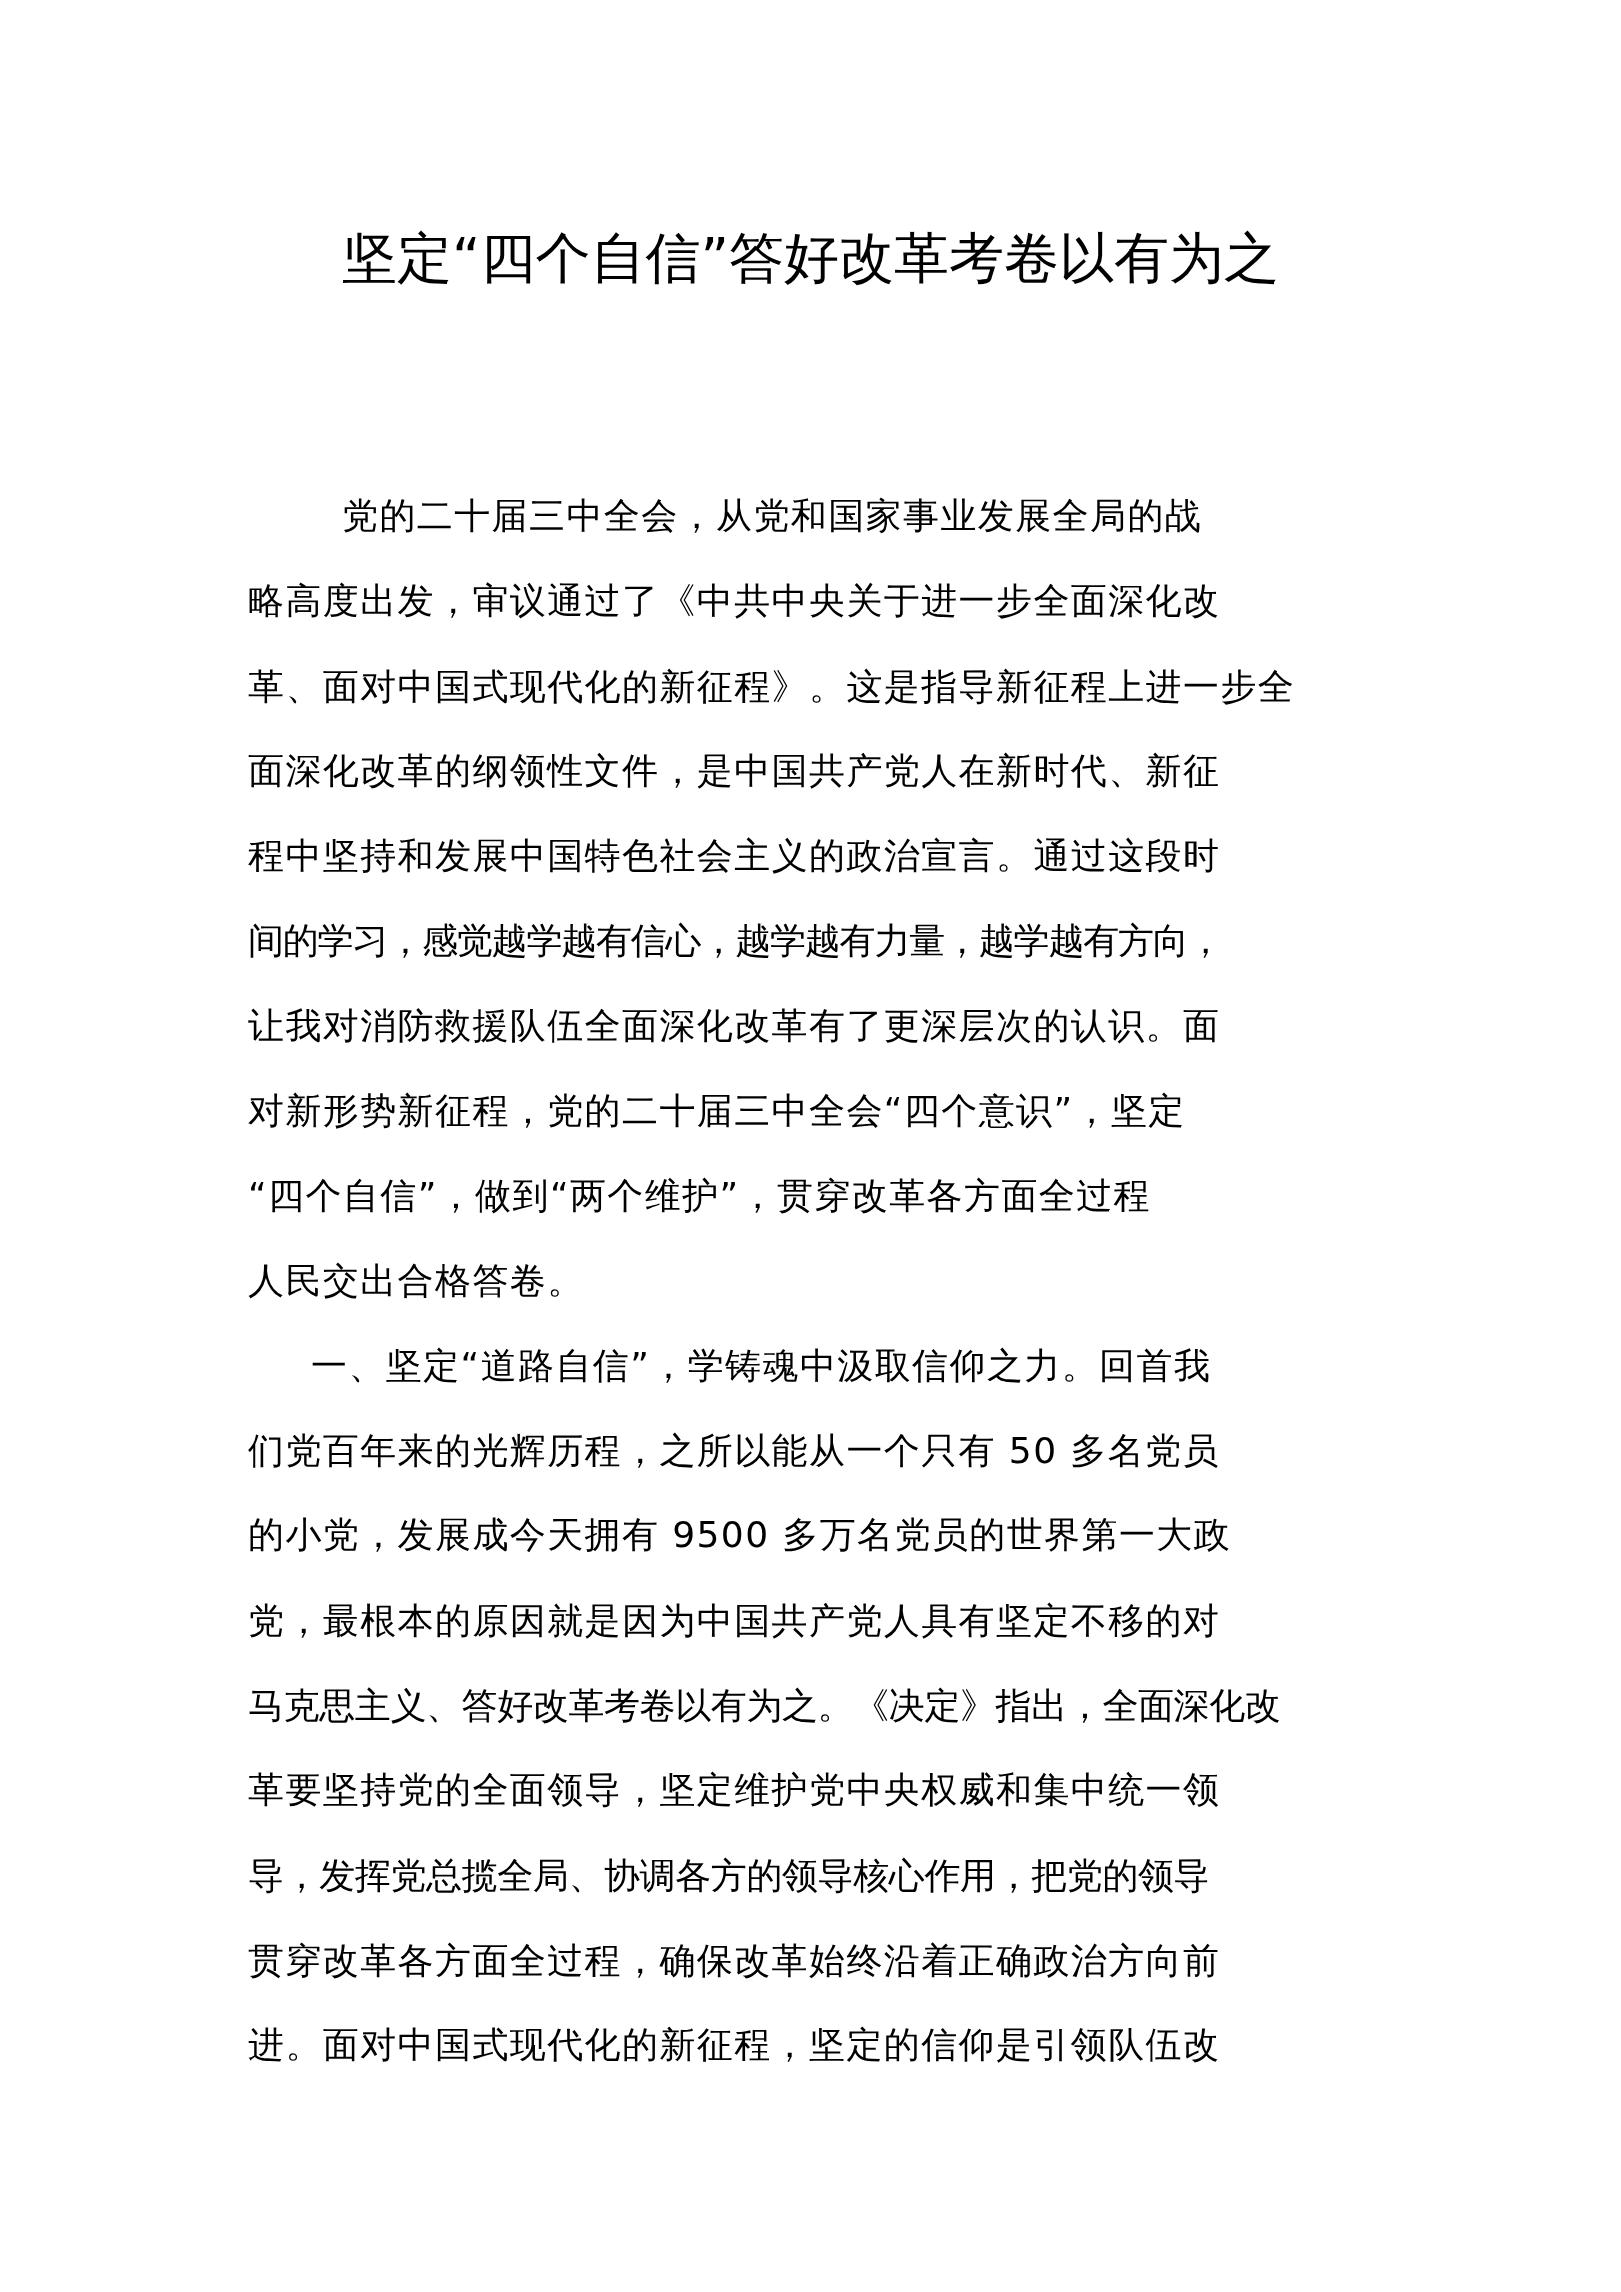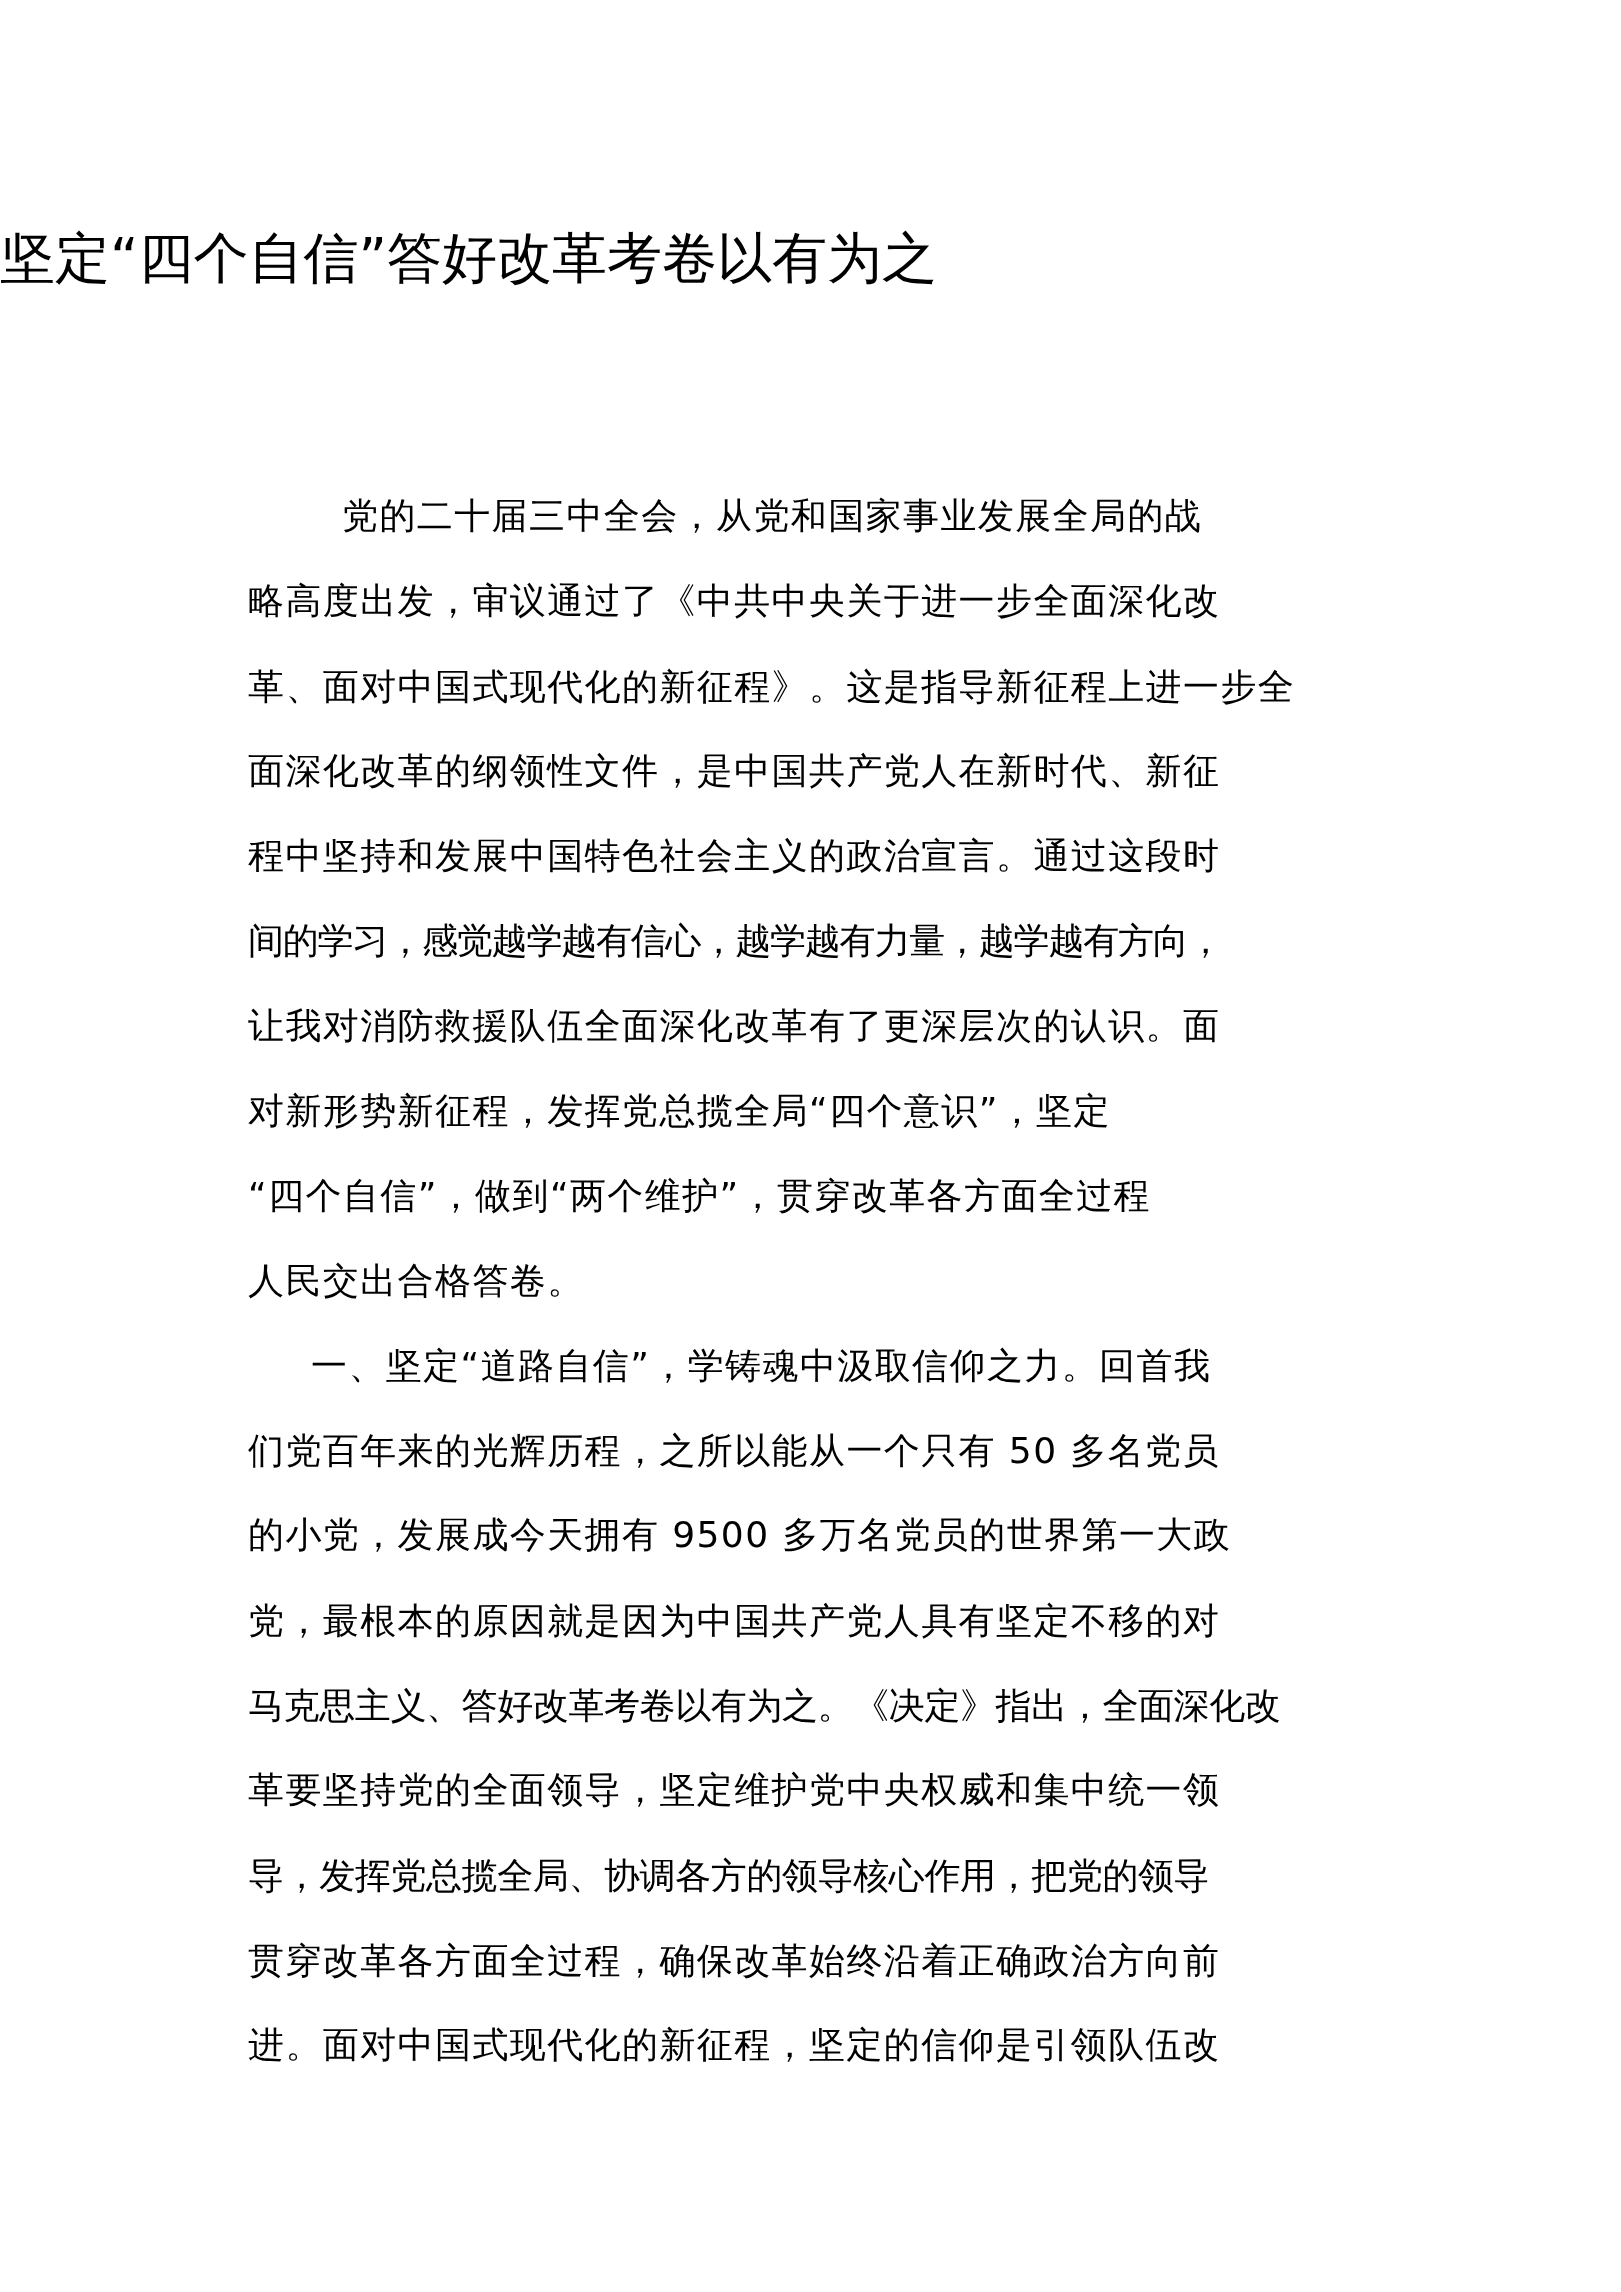--- a/index.html
+++ b/index.html
@@ -1,19 +1,19 @@
 <!DOCTYPE html>
 <html><head>
 <meta charset="utf-8">
 <style>
   html, body { margin: 0; padding: 0; background: #ffffff; }
   body { width: 1621px; height: 2293px; position: relative; overflow: hidden;
          font-family: "DejaVu Sans", "Liberation Sans", sans-serif; color: #000000; }
   .page { position: absolute; left: 0; top: 0; width: 1621px; height: 2293px; background: #ffffff; }
-  .title { position: absolute; left: 0; width: 1621px; 
+  .title { position: absolute; left: 0; width: 1621px; text-align: center;
            font-size: 55px; line-height: 63px; letter-spacing: 0px; white-space: nowrap; }
   .title-line-1 { top: 227px; }
   .title-line-2 { top: 312px; }
   .body-text { position: absolute; left: 248px; width: 1147px; top: 0; }
   .line { position: absolute; left: 0; white-space: nowrap; font-size: 36px; line-height: 55px;
           height: 55px; letter-spacing: 1.4px; }
 </style>
 </head>
 <body>
 
@@ -24,21 +24,21 @@
   <div class="body-text">
 
     <div>
       <div class="line" style="top:488px; left:94px;">党的二十届三中全会，从党和国家事业发展全局的战</div>
       <div class="line" style="top:573px;">略高度出发，审议通过了《中共中央关于进一步全面深化改</div>
       <div class="line" style="top:659px;">革、面对中国式现代化的新征程》。这是指导新征程上进一步全</div>
       <div class="line" style="top:743px;">面深化改革的纲领性文件，是中国共产党人在新时代、新征</div>
       <div class="line" style="top:828px;">程中坚持和发展中国特色社会主义的政治宣言。通过这段时</div>
       <div class="line" style="top:913px; letter-spacing:-1.2px;">间的学习，感觉越学越有信心，越学越有力量，越学越有方向，</div>
       <div class="line" style="top:998px;">让我对消防救援队伍全面深化改革有了更深层次的认识。面</div>
-      <div class="line" style="top:1083px;">对新形势新征程，发挥党总揽全局“四个意识”，坚定</div>
+      <div class="line" style="top:1083px;">对新形势新征程，党的二十届三中全会“四个意识”，坚定</div>
       <div class="line" style="top:1168px;">“四个自信”，做到“两个维护”，贯穿改革各方面全过程</div>
       <div class="line" style="top:1253px;">人民交出合格答卷。</div>
     </div>
 
     <div>
       <div class="line" style="top:1338px; left:63px;">一、坚定“道路自信”，学铸魂中汲取信仰之力。回首我</div>
       <div class="line" style="top:1423px;">们党百年来的光辉历程，之所以能从一个只有 50 多名党员</div>
       <div class="line" style="top:1507px;">的小党，发展成今天拥有 9500 多万名党员的世界第一大政</div>
       <div class="line" style="top:1593px;">党，最根本的原因就是因为中国共产党人具有坚定不移的对</div>
       <div class="line" style="top:1678px; letter-spacing:-0.4px;">马克思主义、答好改革考卷以有为之。《决定》指出，全面深化改</div>

